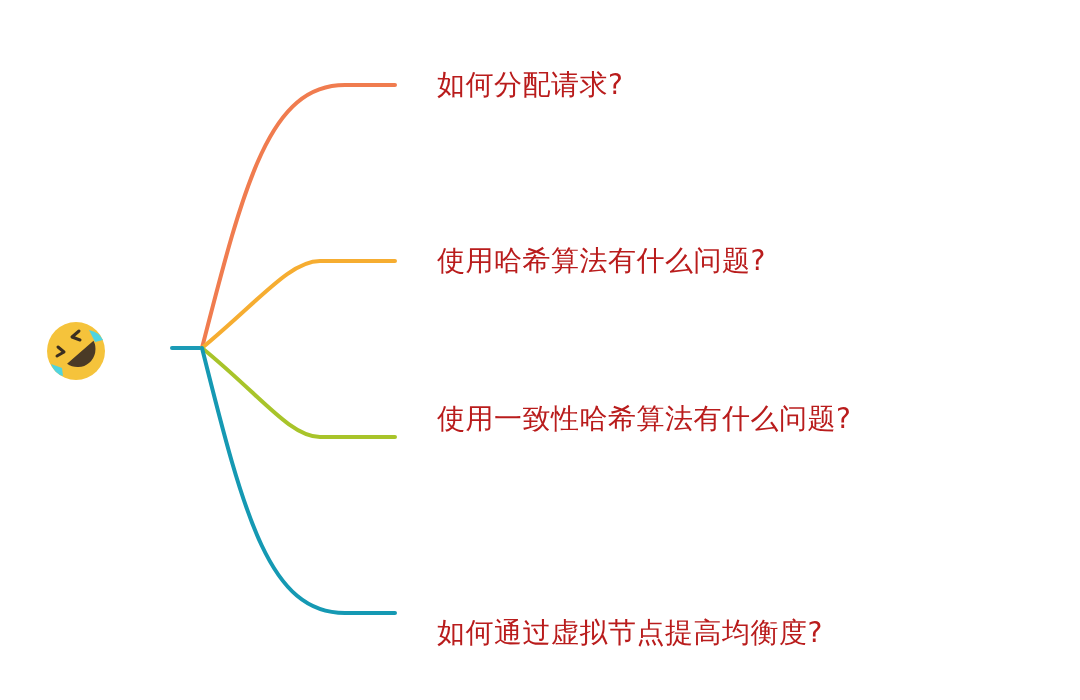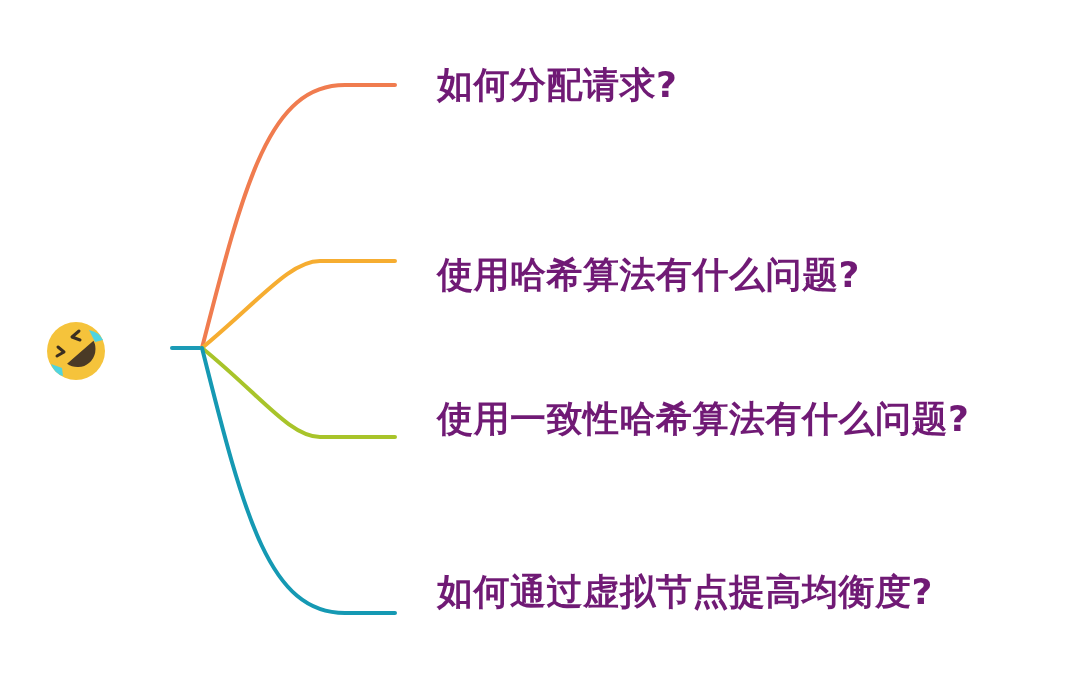--- a/index.html
+++ b/index.html
@@ -1,20 +1,20 @@
 <!DOCTYPE html>
 <html><head>
 <meta charset="utf-8">
 <style>
   html, body { margin:0; padding:0; background:#ffffff; }
   body { width:1080px; height:700px; position:relative; overflow:hidden;
          font-family: "DejaVu Sans", "Liberation Sans", sans-serif; }
   #canvas { position:absolute; left:0; top:0; }
   .root-emoji { position:absolute; left:45px; top:320px; width:62px; height:62px; }
-  .topic { position:absolute; left:437px; font-size:36px; font-weight:bold; color:#701a75;
+  .topic { position:absolute; left:437px; font-size:28px; font-weight:normal; color:#b91c1c;
            line-height:44px; white-space:nowrap; letter-spacing:0.5px; }
 </style>
 </head>
 <body>
 
 <svg id="canvas" width="1080" height="700">
   <line x1="172" y1="348" x2="202" y2="348" stroke="#1b9bb6" stroke-width="4" stroke-linecap="round"></line>
   <path d="M202 348 C 245 180, 270 85, 345 85 L 395 85" fill="none" stroke="#f07c4f" stroke-width="4" stroke-linecap="round"></path>
   <path d="M202 348 C 260 300, 290 261, 320 261 L 395 261" fill="none" stroke="#f6ad31" stroke-width="4" stroke-linecap="round"></path>
   <path d="M202 348 C 260 395, 290 437, 320 437 L 395 437" fill="none" stroke="#a8c42a" stroke-width="4" stroke-linecap="round"></path>
@@ -24,15 +24,15 @@
 <svg class="root-emoji" viewBox="0 0 62 62">
   <circle cx="31" cy="31" r="29" fill="#f5c33b"></circle>
   <path d="M20 42 A 18 18 0 0 0 50 24 Z" fill="#4a3a26" transform="rotate(-10 31 31)"></path>
   <path d="M34 11 L27 17 L35 20" fill="none" stroke="#3b2e20" stroke-width="3" stroke-linecap="round" stroke-linejoin="round"></path>
   <path d="M13 27 L19 32 L12 36" fill="none" stroke="#3b2e20" stroke-width="3" stroke-linecap="round" stroke-linejoin="round"></path>
   <path d="M44 10 Q 54 12 58 20 L 50 22 Z" fill="#4fd4e0"></path>
   <path d="M6 44 Q 10 54 18 56 L 17 48 Z" fill="#4fd4e0"></path>
 </svg>
 
 <div class="topic" style="top:63px;">如何分配请求?</div>
-<div class="topic" style="top:253px;">使用哈希算法有什么问题?</div>
+<div class="topic" style="top:239px;">使用哈希算法有什么问题?</div>
 <div class="topic" style="top:397px;">使用一致性哈希算法有什么问题?</div>
-<div class="topic" style="top:570px;">如何通过虚拟节点提高均衡度?</div>
+<div class="topic" style="top:611px;">如何通过虚拟节点提高均衡度?</div>
 
 </body></html>

